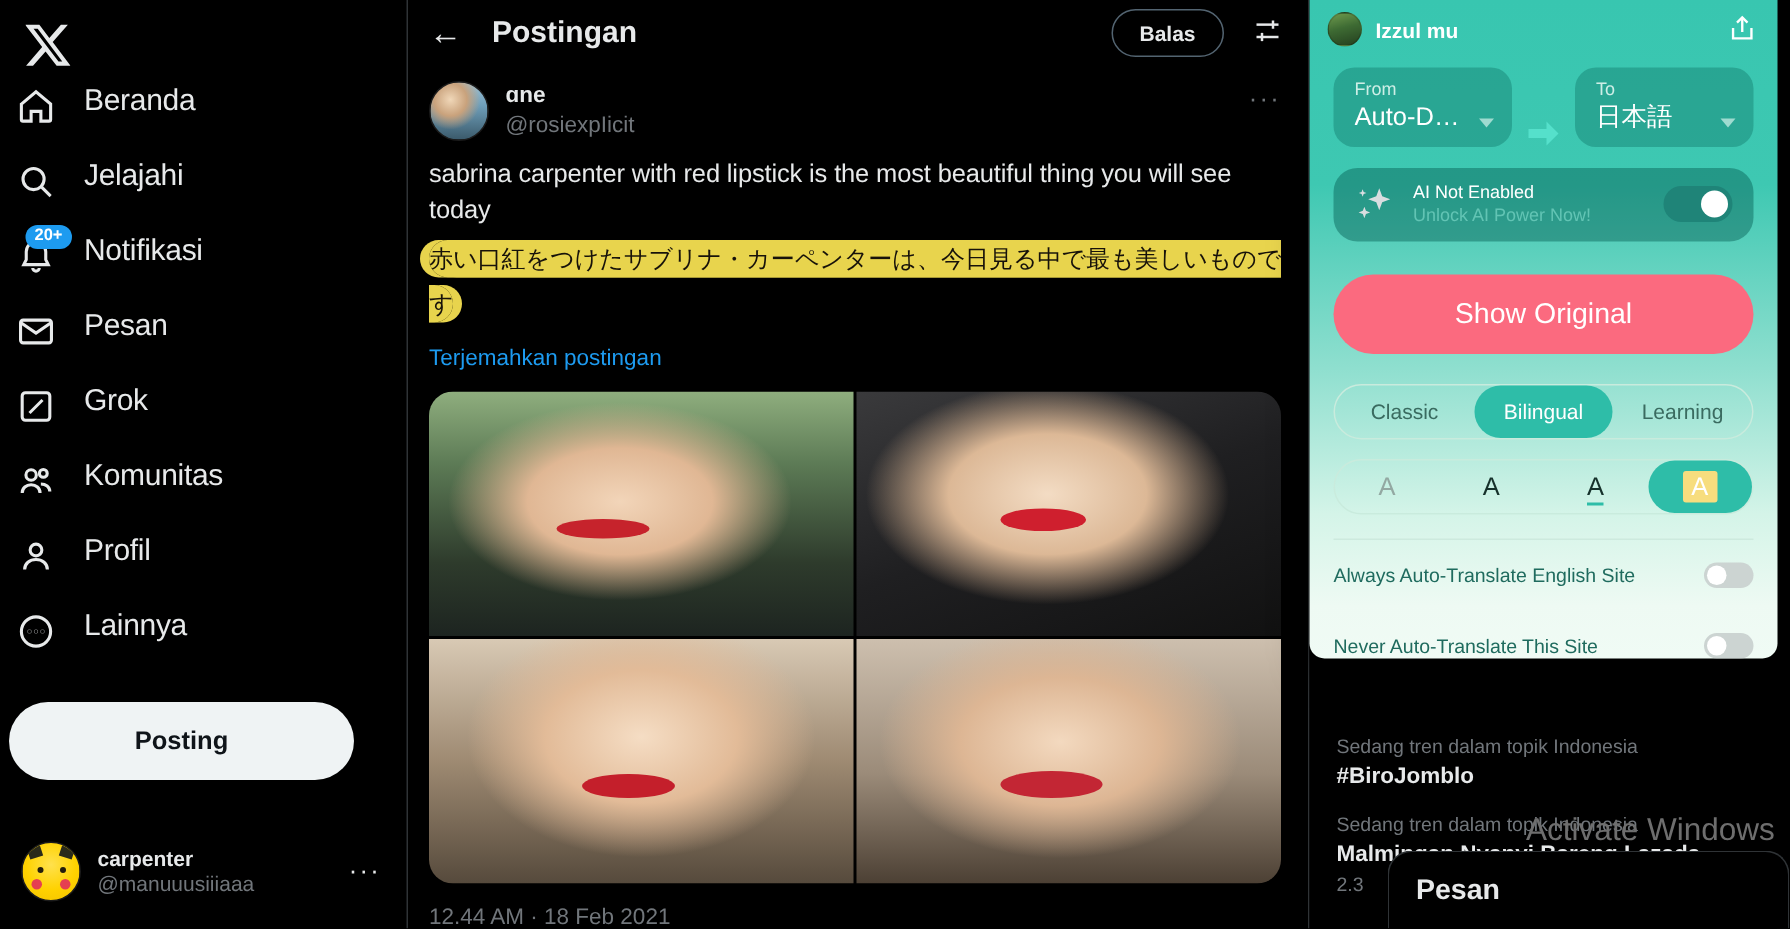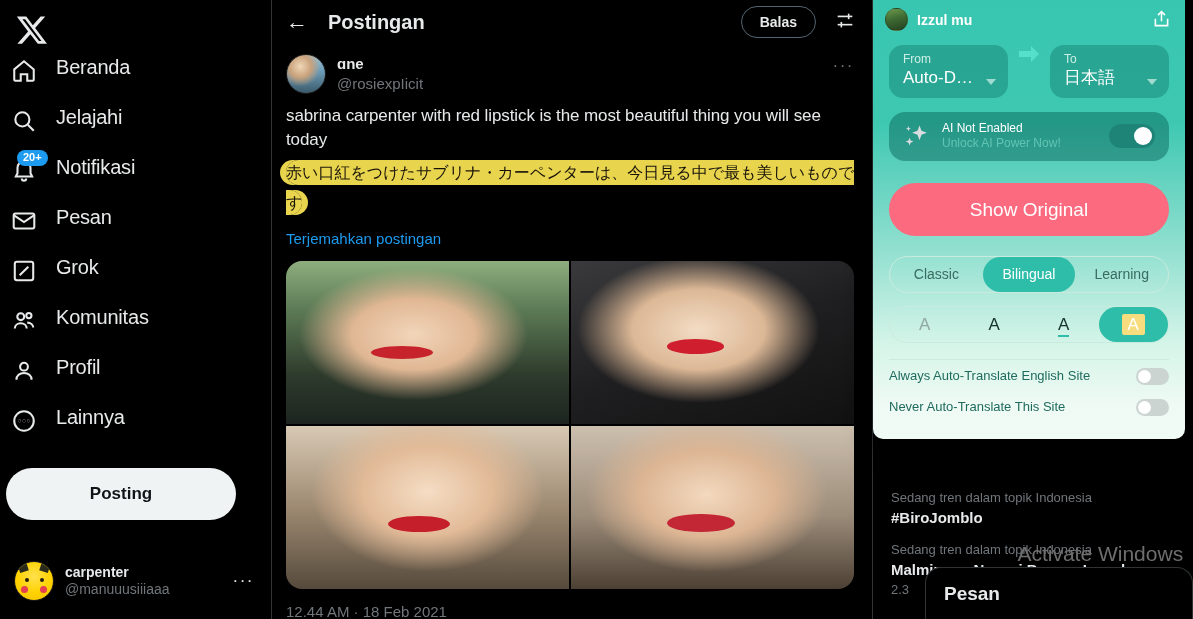--- a/index.html
+++ b/index.html
@@ -188,21 +188,21 @@
   .panel-head { display: flex; align-items: center; gap: 9px; padding: 8px 12px 0 12px; }
   .panel-avatar {
     width: 23px; height: 23px; border-radius: 50%; flex: 0 0 23px;
     background: linear-gradient(165deg, #6f9b4e 0%, #3e6b33 45%, #24401f 100%);
     border: 1px solid rgba(0,0,0,.15);
   }
   .panel-user { font-size: 14px; font-weight: bold; color: #fff; flex: 1; }
   .share-icon { width: 22px; height: 22px; cursor: pointer; }
   .share-icon svg { width: 21px; height: 21px; stroke: #fff; fill: none; stroke-width: 1.8; }
 
-  .lang-row { display: flex; align-items: flex-start; gap: 8px; padding: 14px 16px 0 16px; }
+  .lang-row { display: flex; align-items: flex-end; gap: 8px; padding: 14px 16px 0 16px; }
   .lang-box {
     flex: 1; background: rgba(0,90,80,.30); border-radius: 14px;
     padding: 7px 12px 9px 14px; cursor: pointer; position: relative; min-width: 0;
   }
   .lang-lbl { font-size: 12px; color: #cdeee6; line-height: 15px; }
   .lang-val { font-size: 17px; color: #fff; line-height: 22px; font-weight: 500;
     white-space: nowrap; overflow: hidden; text-overflow: ellipsis; padding-right: 18px; }
   .caret { position: absolute; right: 12px; bottom: 13px;
     width: 0; height: 0; border-left: 5px solid transparent; border-right: 5px solid transparent;
     border-top: 6px solid #9fdbd0; }
@@ -253,21 +253,21 @@
   .st-plain { color: #93a8a2; }
   .st-bold { color: #16312b; }
   .st-dash { color: #16312b; border-bottom: 2px dashed #2ebda8; display:inline-block;
     line-height: 20px; }
   .style-item.active { background: #2ebda8; }
   .st-hl { background: #f7dd7e; color: #fff; padding: 1px 6px; border-radius: 2px; }
 
   .divider { margin: 16px 16px 0 16px; height: 1px; background: #cdeade; }
 
   .opt-row {
-    display: flex; margin: 0 16px; height: 31px; cursor: pointer;
+    display: flex; align-items: center; margin: 16px 16px; height: 31px; cursor: pointer;
   }
   .opt-row.first { margin-top: 8px; }
   .opt-label { flex: 1; font-size: 13px; color: #1f6b5e; }
   .toggle-off {
     width: 33px; height: 17px; border-radius: 9px; flex: 0 0 33px;
     background: #ccd4d2; position: relative; cursor: pointer;
   }
   .toggle-off::after { content:""; position:absolute; left: 2px; top: 2px;
     width: 13px; height: 13px; border-radius: 50%; background: #fff; }
 </style>

